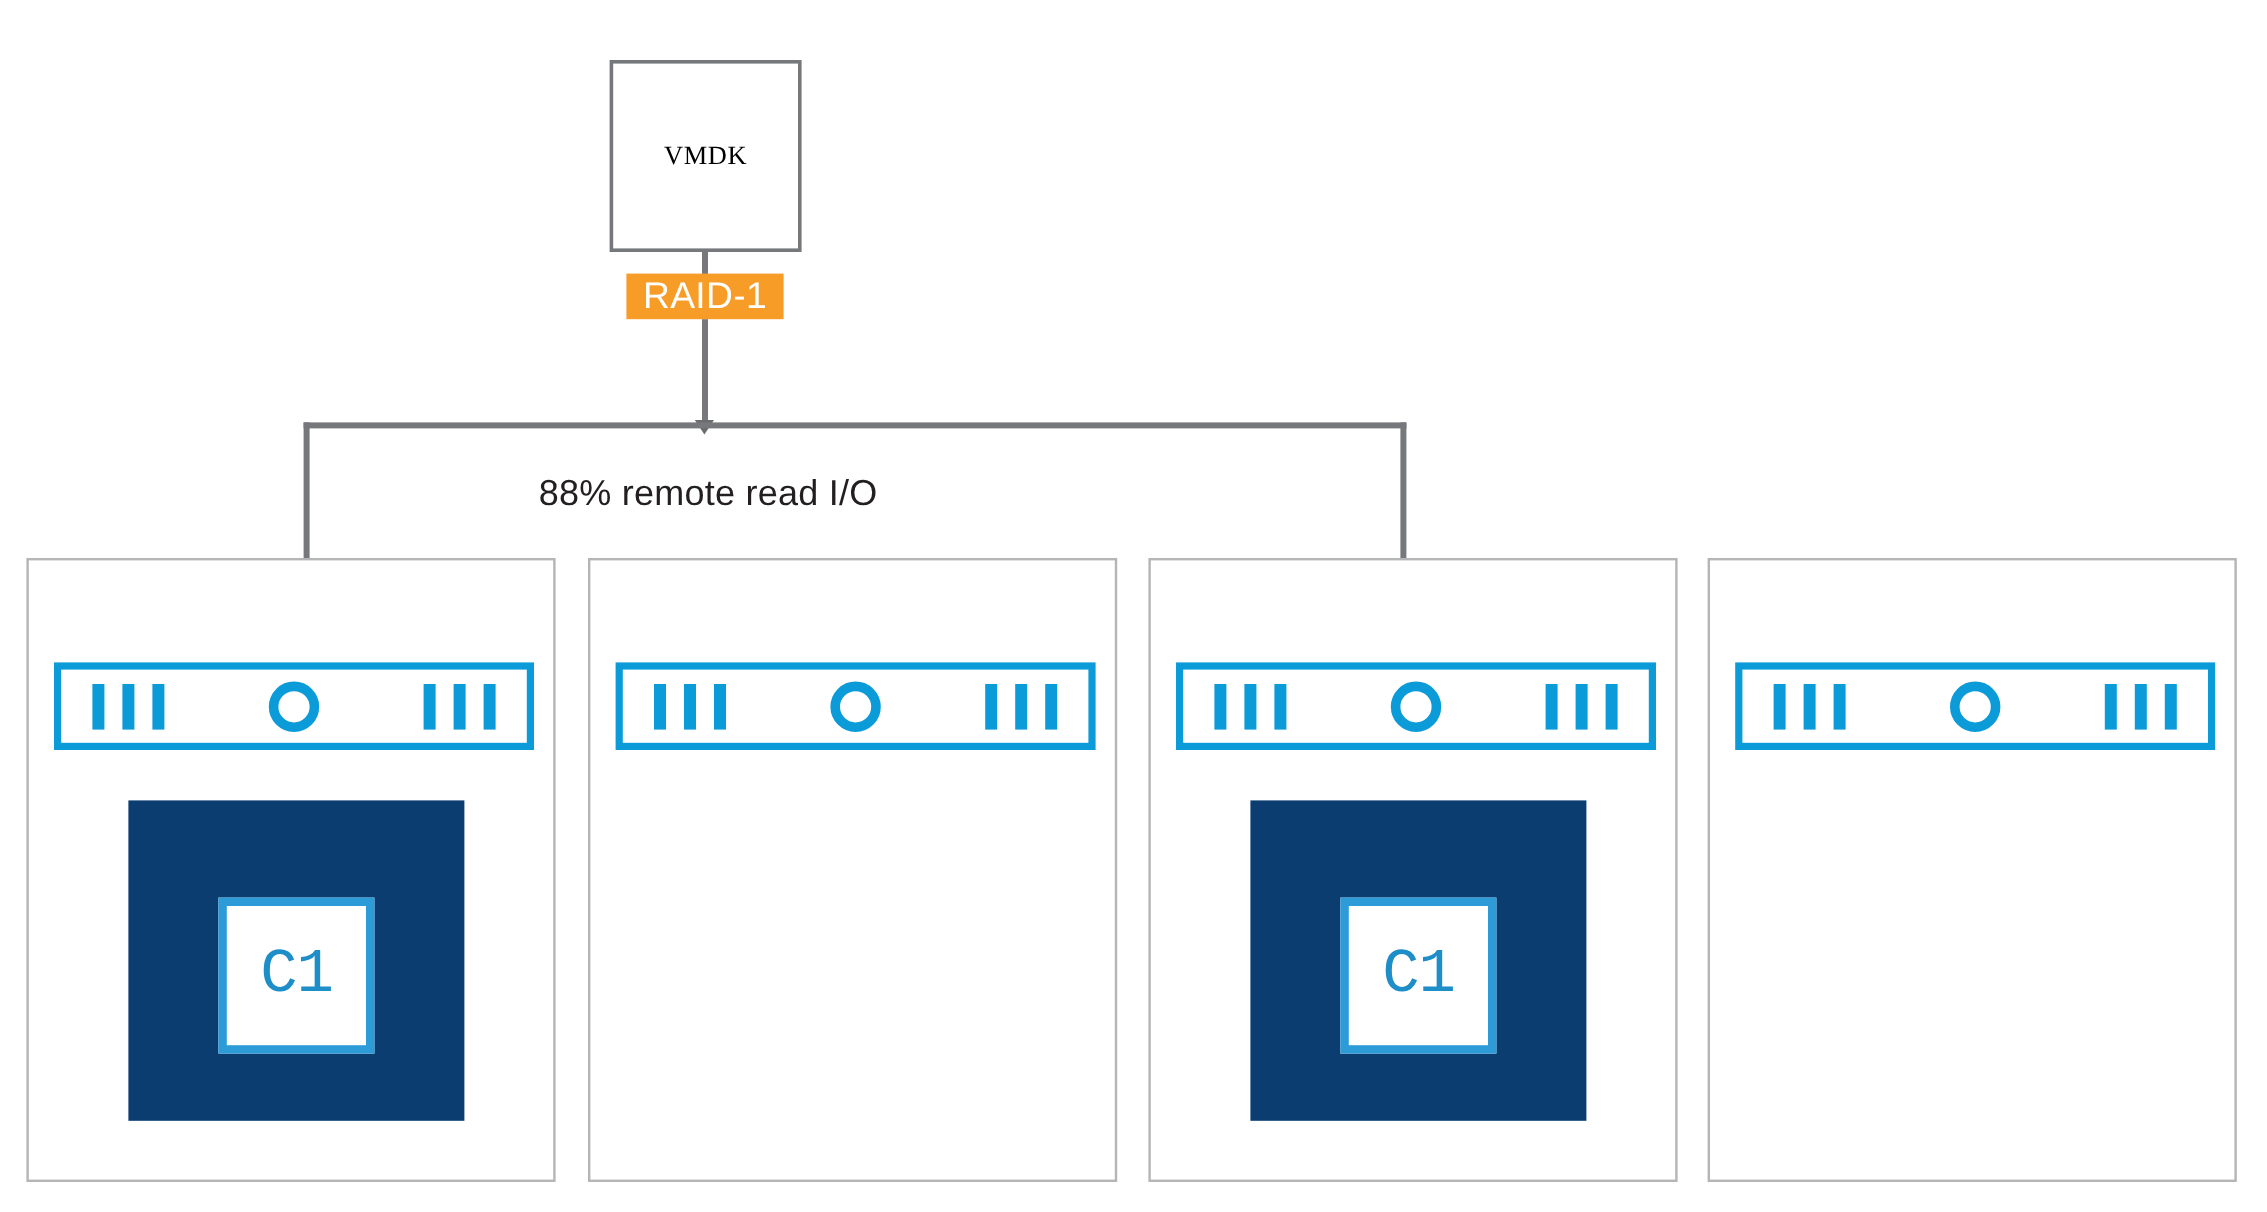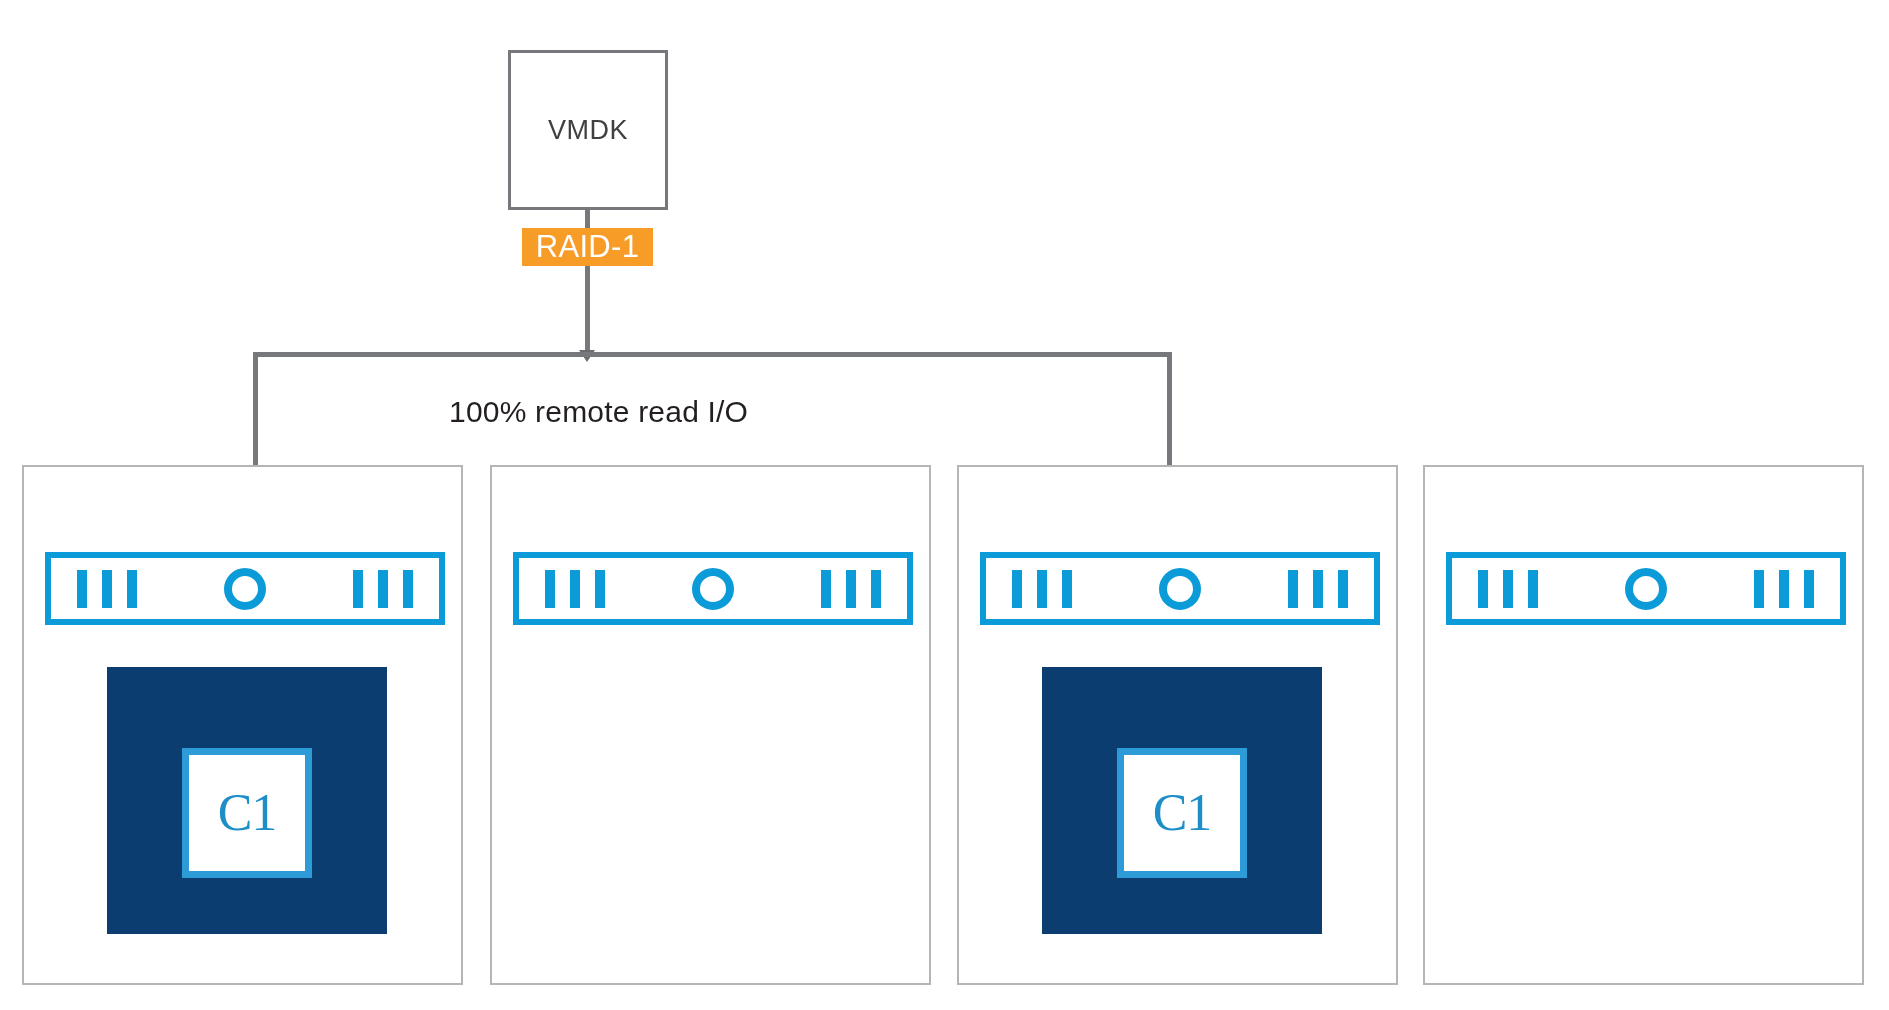--- a/index.html
+++ b/index.html
@@ -26,24 +26,24 @@
     width: 160px;
     height: 160px;
     border: 3px solid #77787b;
     background: #ffffff;
     box-sizing: border-box;
     display: flex;
     align-items: center;
     justify-content: center;
   }
   .vmdk-label {
-    font-size: 27px;
-    color: #404040;
+    font-size: 22px;
+    color: #000000;
     letter-spacing: 0.5px;
-    font-family: Liberation Sans, sans-serif;
+    font-family: Liberation Serif, serif;
   }
 
   
   .vline {
     position: absolute;
     width: 5px;
     background: #77787b;
   }
   .hline {
     position: absolute;
@@ -166,21 +166,21 @@
     box-sizing: border-box;
     display: flex;
     align-items: center;
     justify-content: center;
     position: relative;
     top: 12px;
   }
   .component-label {
     font-size: 52px;
     color: #1e8ec9;
-    font-family: Liberation Serif, serif;
+    font-family: Liberation Mono, monospace;
     font-weight: normal;
     letter-spacing: -1px;
   }
 </style>
 </head>
 <body>
 
 <div id="canvas">
 
   <div class="vmdk-box">
@@ -198,21 +198,21 @@
   <div class="arrow-head-mid" style="left:579px; top:350px;"></div>
 
   <div class="hline" style="left:253px; top:352px; width:919px;"></div>
 
   <div class="vline" style="left:253px; top:352px; height:155px;"></div>
   <div class="arrow-head" style="left:247px; top:505px;"></div>
 
   <div class="vline" style="left:1167px; top:352px; height:155px;"></div>
   <div class="arrow-head" style="left:1161px; top:505px;"></div>
 
-  <div class="bus-caption" style="left:449px; top:395px;">100% remote read I/O</div>
+  <div class="bus-caption" style="left:449px; top:395px;">88% remote read I/O</div>
 
   <div class="host" style="left:22px;">
     <div class="server-icon">
       <div class="bars left">
         <div class="bar"></div>
         <div class="bar"></div>
         <div class="bar"></div>
       </div>
       <div class="disc"></div>
       <div class="bars right">

